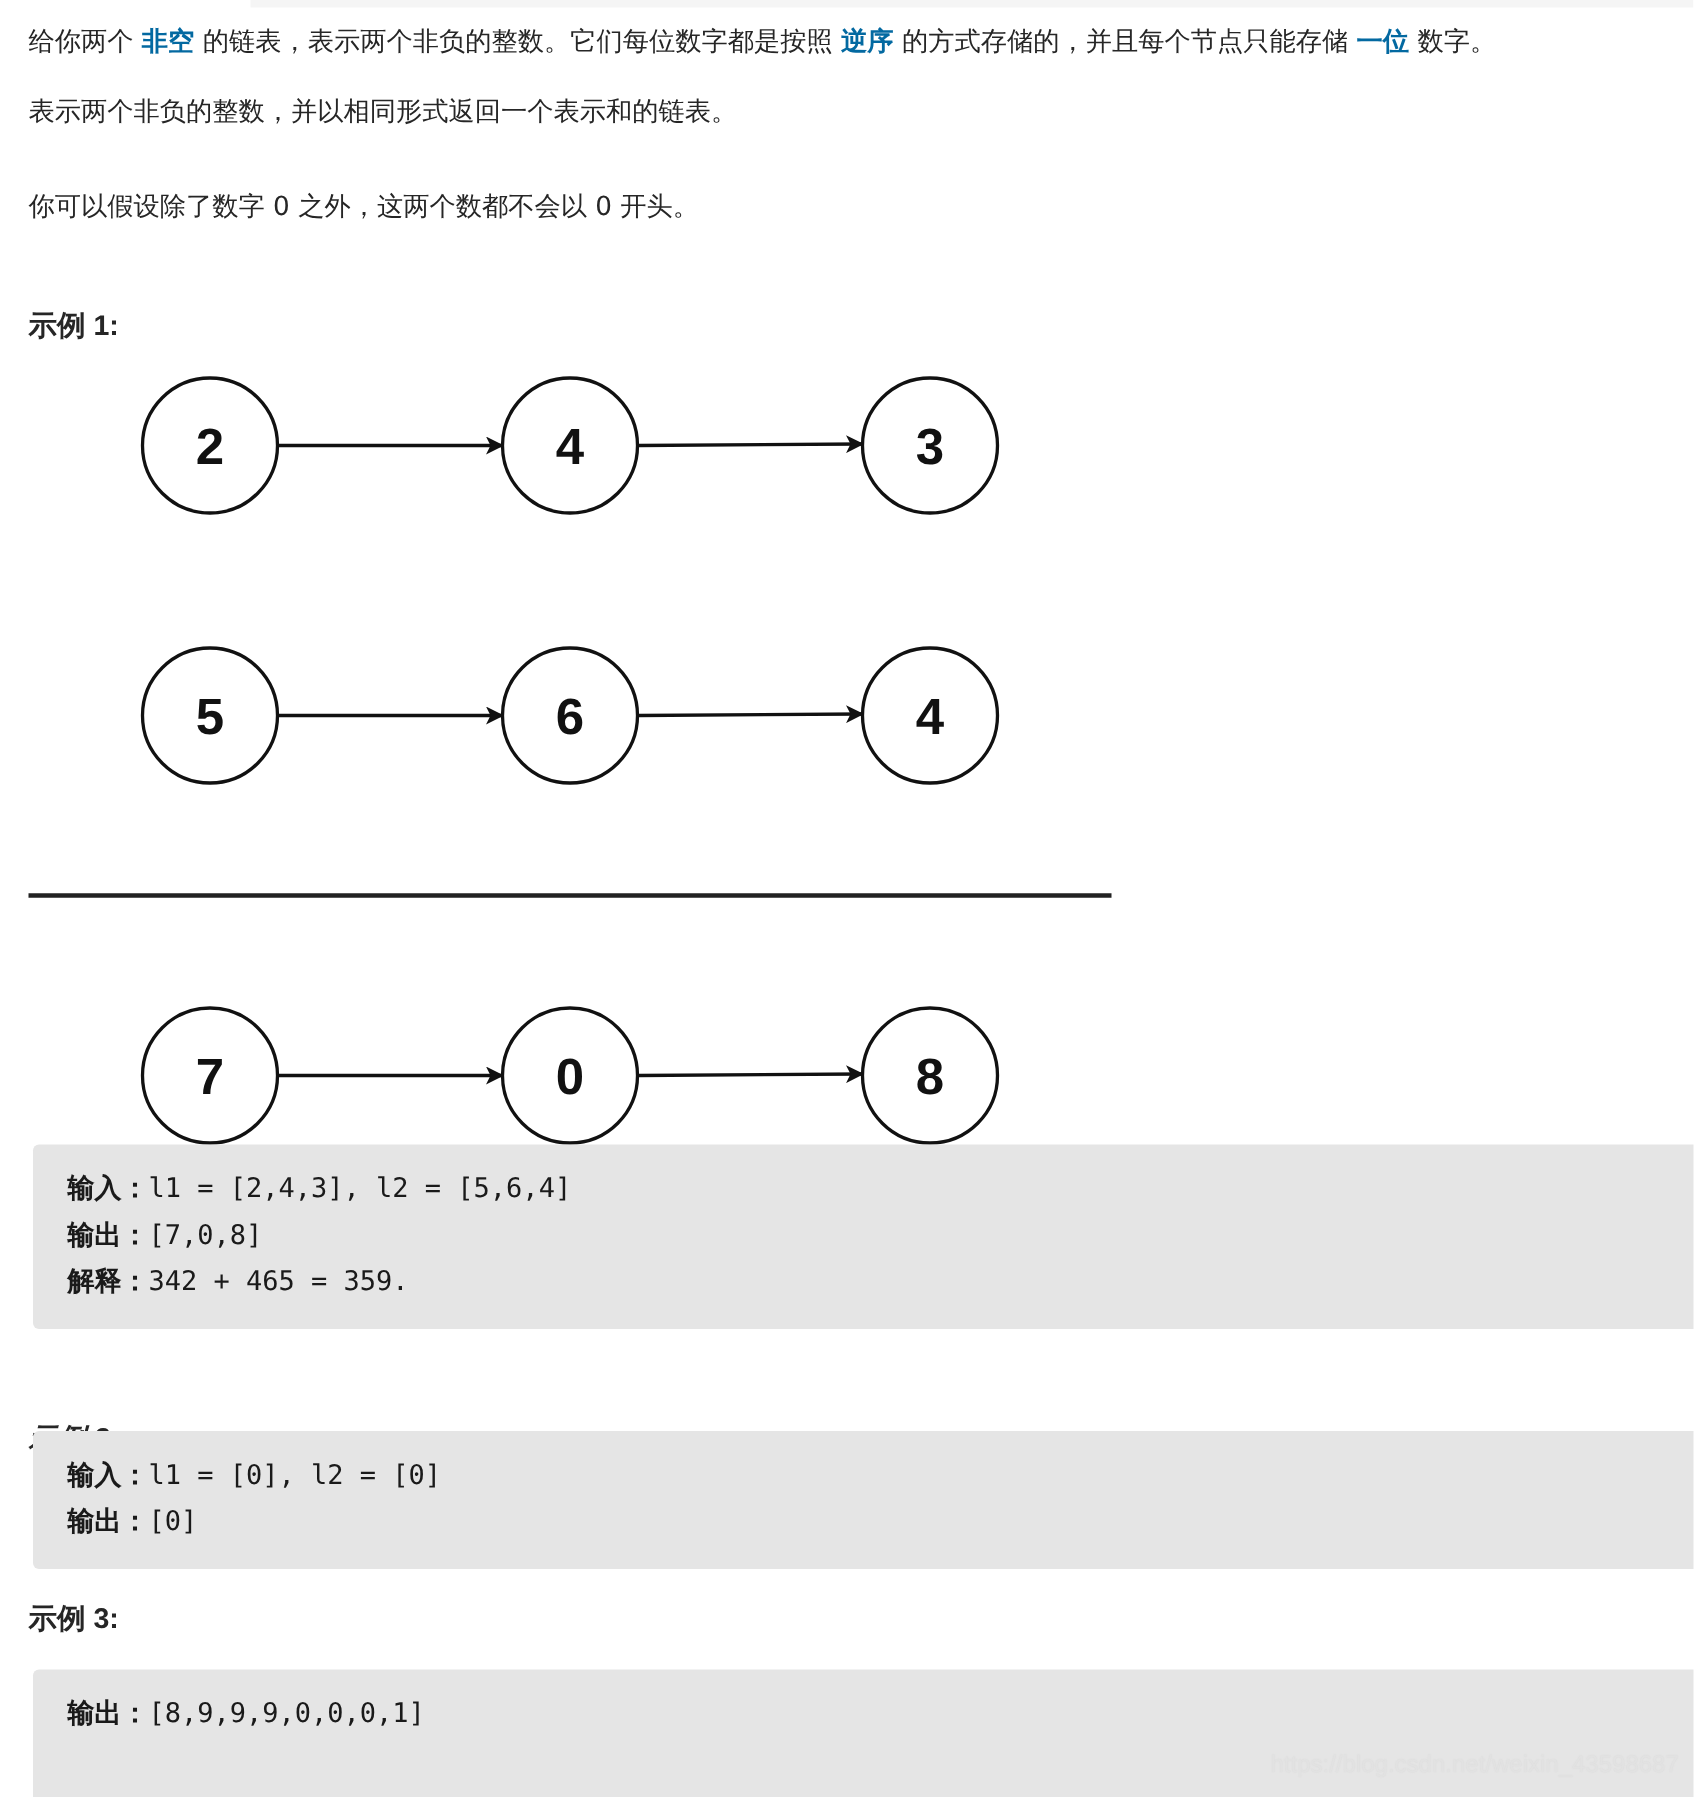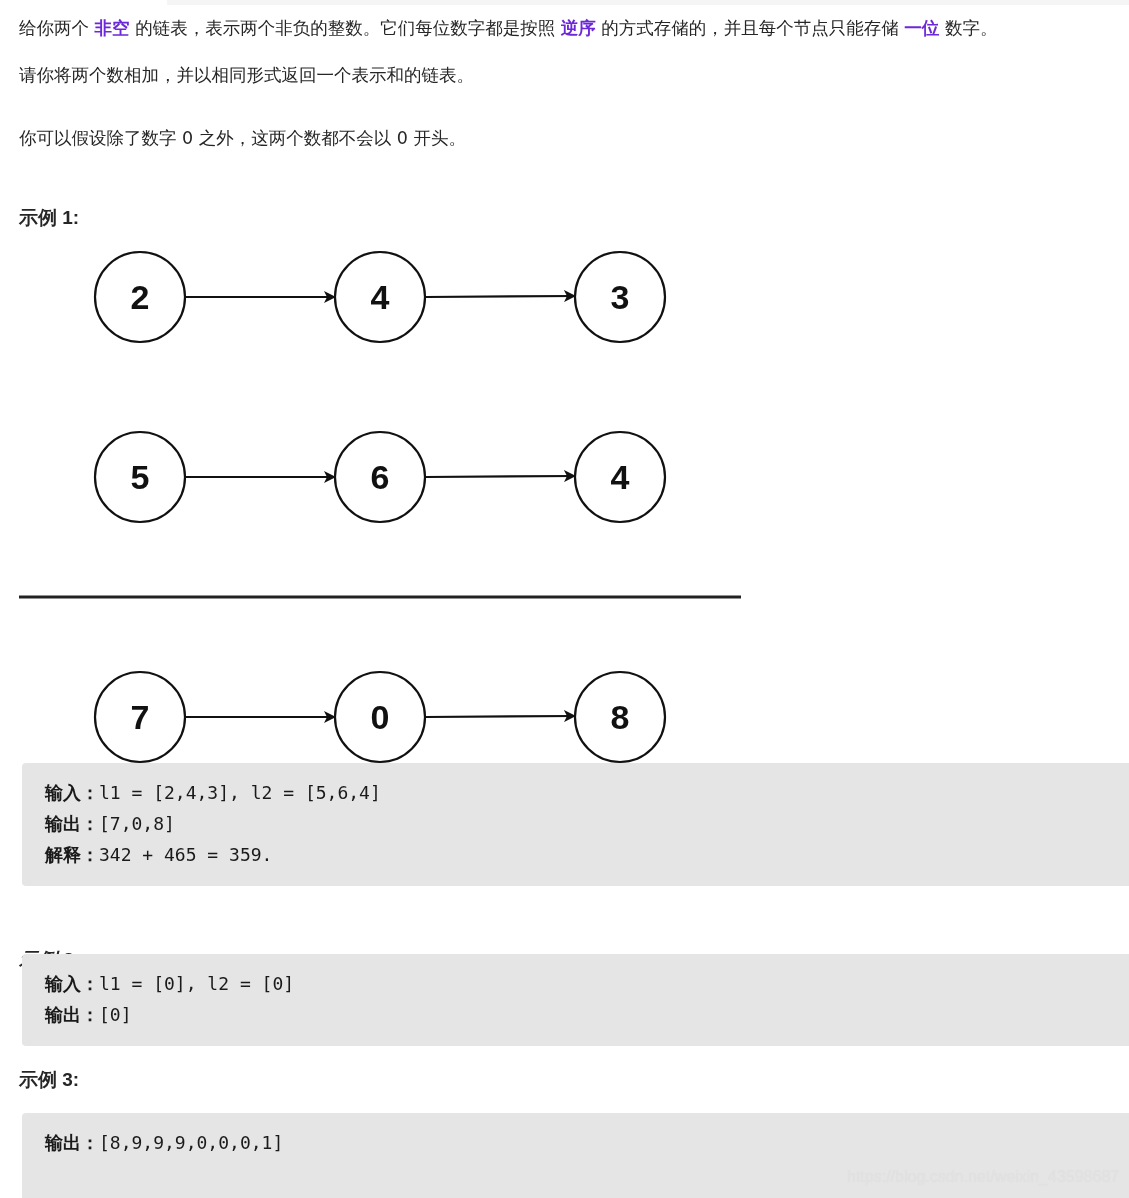--- a/index.html
+++ b/index.html
@@ -10,21 +10,21 @@
     }
     .top-bar {
       position: absolute; left: 167px; top: 0; width: 962px; height: 5px;
       background: #f5f5f5;
     }
     .para {
       position: absolute; left: 19px; margin: 0;
       font-size: 17.5px; line-height: 24px; white-space: nowrap;
       color: #262626;
     }
-    .para b { font-weight: bold; color: #6d28d9; }
+    .para b { font-weight: bold; color: #0369a1; }
     .heading {
       position: absolute; left: 19px; margin: 0;
       font-size: 19px; font-weight: bold; line-height: 24px; color: #262626;
       font-family: "Liberation Sans", "DejaVu Sans", sans-serif;
     }
     .diagram { position: absolute; left: 0; top: 230px; width: 760px; height: 540px; }
     .node-label {
       font-family: "Liberation Sans", "DejaVu Sans", sans-serif;
       font-weight: bold; font-size: 34px; fill: #111;
     }
@@ -47,21 +47,21 @@
       color: #e2e2e2; text-shadow: 0 0 1px #d8d8d8;
     }
   </style>
 </head>
 <body>
 
 <div class="top-bar"></div>
 
 <p class="para" style="top:16px;"><span>给你两个 </span><b>非空</b><span> 的链表，表示两个非负的整数。它们每位数字都是按照 </span><b>逆序</b><span> 的方式存储的，并且每个节点只能存储 </span><b>一位</b><span> 数字。</span></p>
 
-<p class="para" style="top:63px;">请你将两个数相加，并以相同形式返回一个表示和的链表。</p>
+<p class="para" style="top:63px;">表示两个非负的整数，并以相同形式返回一个表示和的链表。</p>
 
 <p class="para" style="top:111px;margin-top:15px;">你可以假设除了数字 0 之外，这两个数都不会以 0 开头。</p>
 
 <h3 class="heading" style="top:206px;">示例 1:</h3>
 
 <svg class="diagram" viewBox="0 230 760 540" width="760" height="540">
   <defs>
     <marker id="arrow" markerWidth="12" markerHeight="12" refX="10" refY="6" orient="auto" markerUnits="userSpaceOnUse">
       <path d="M0,0 L12,6 L0,12 L3,6 Z" fill="#111"></path>
     </marker>

